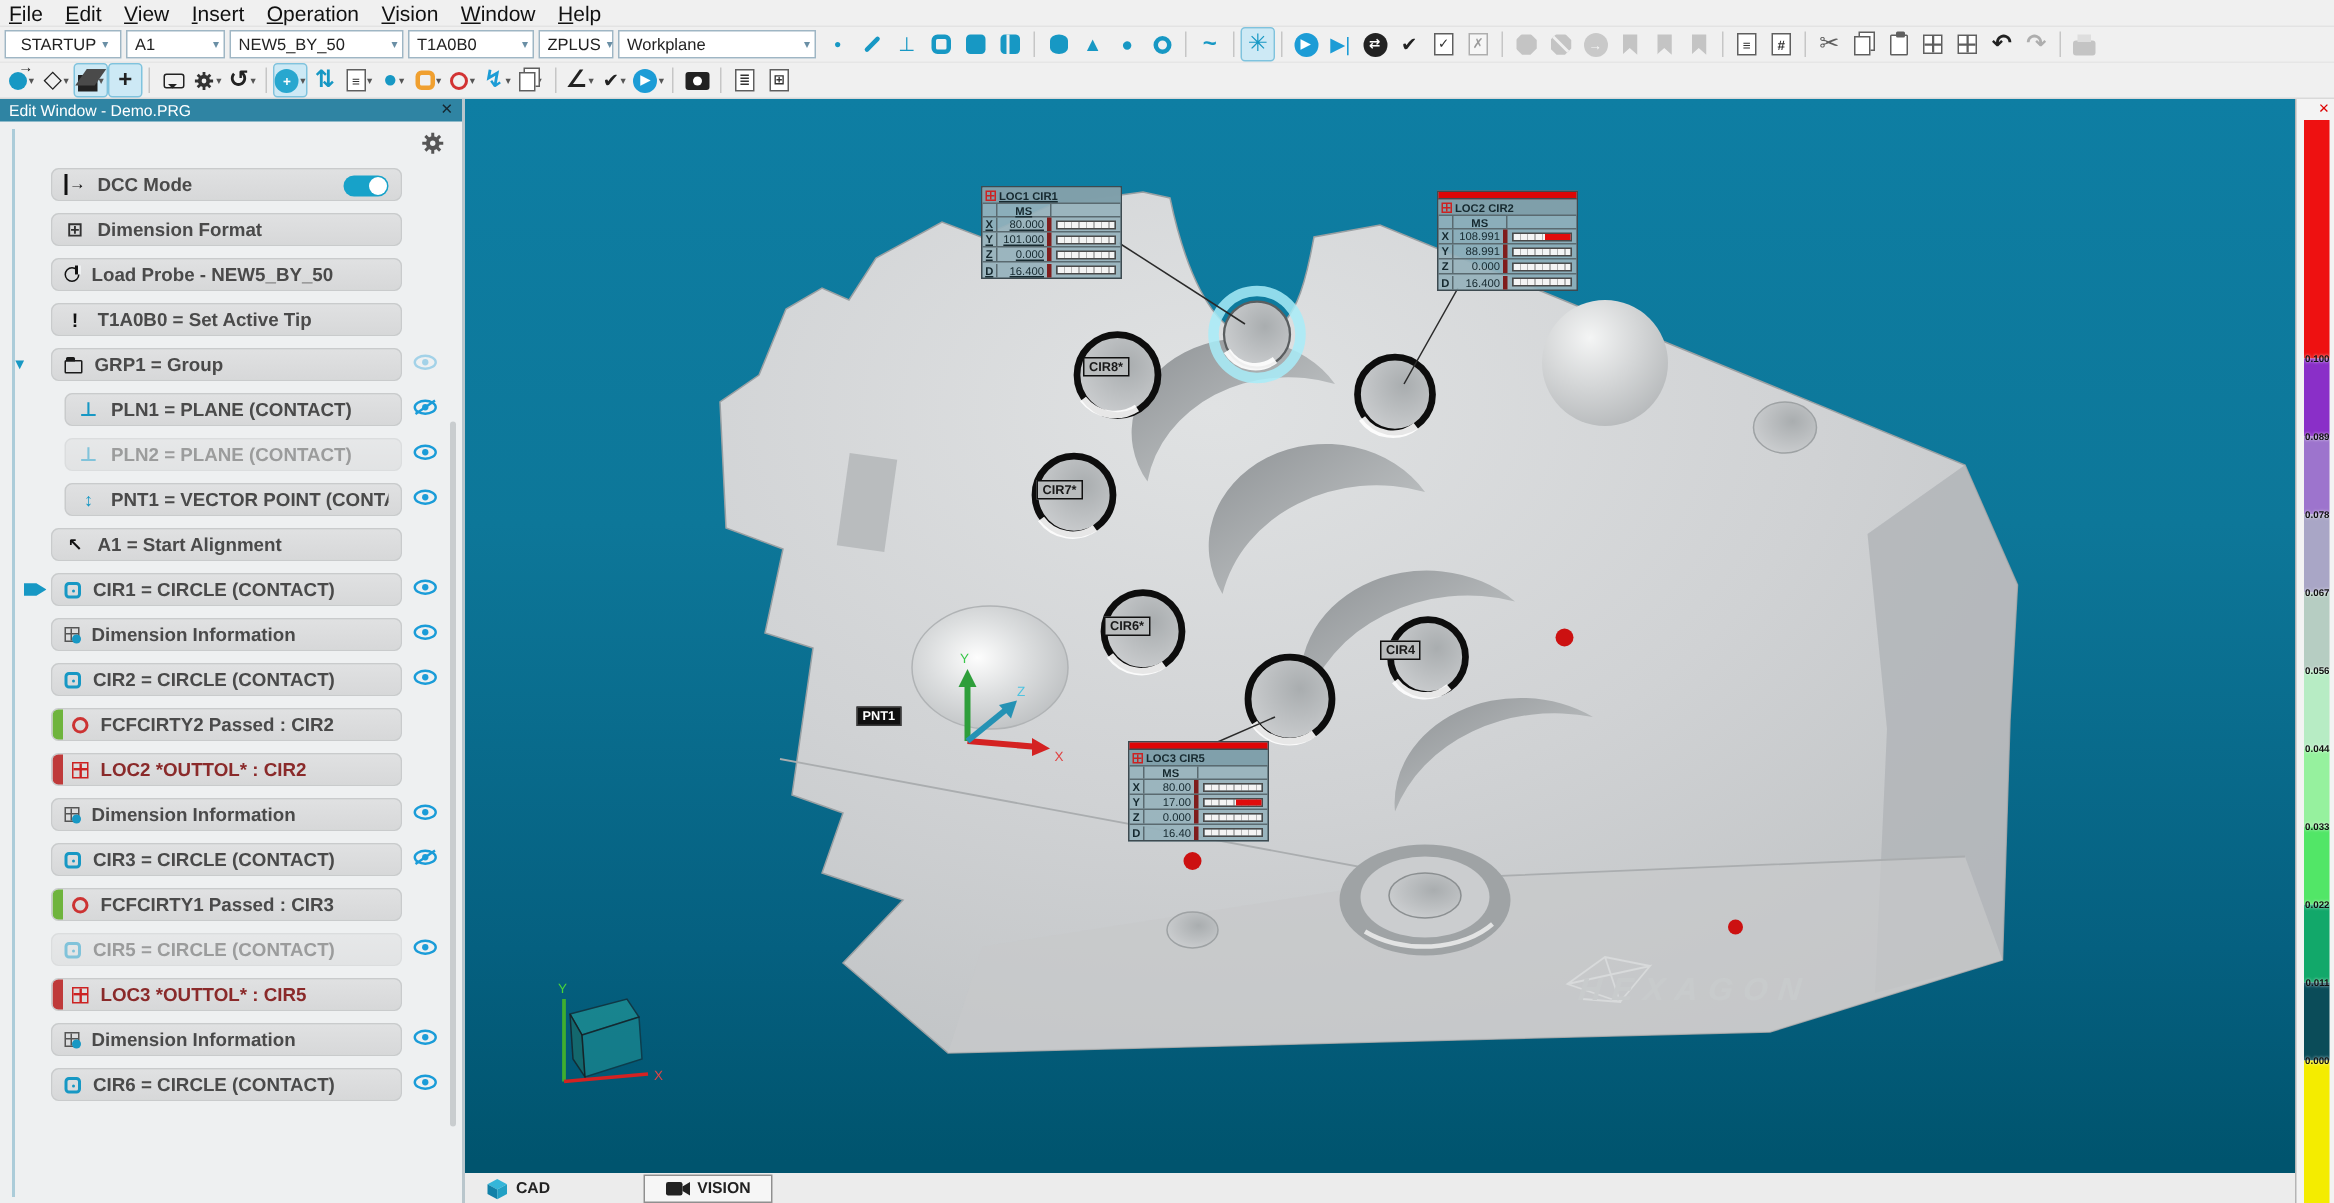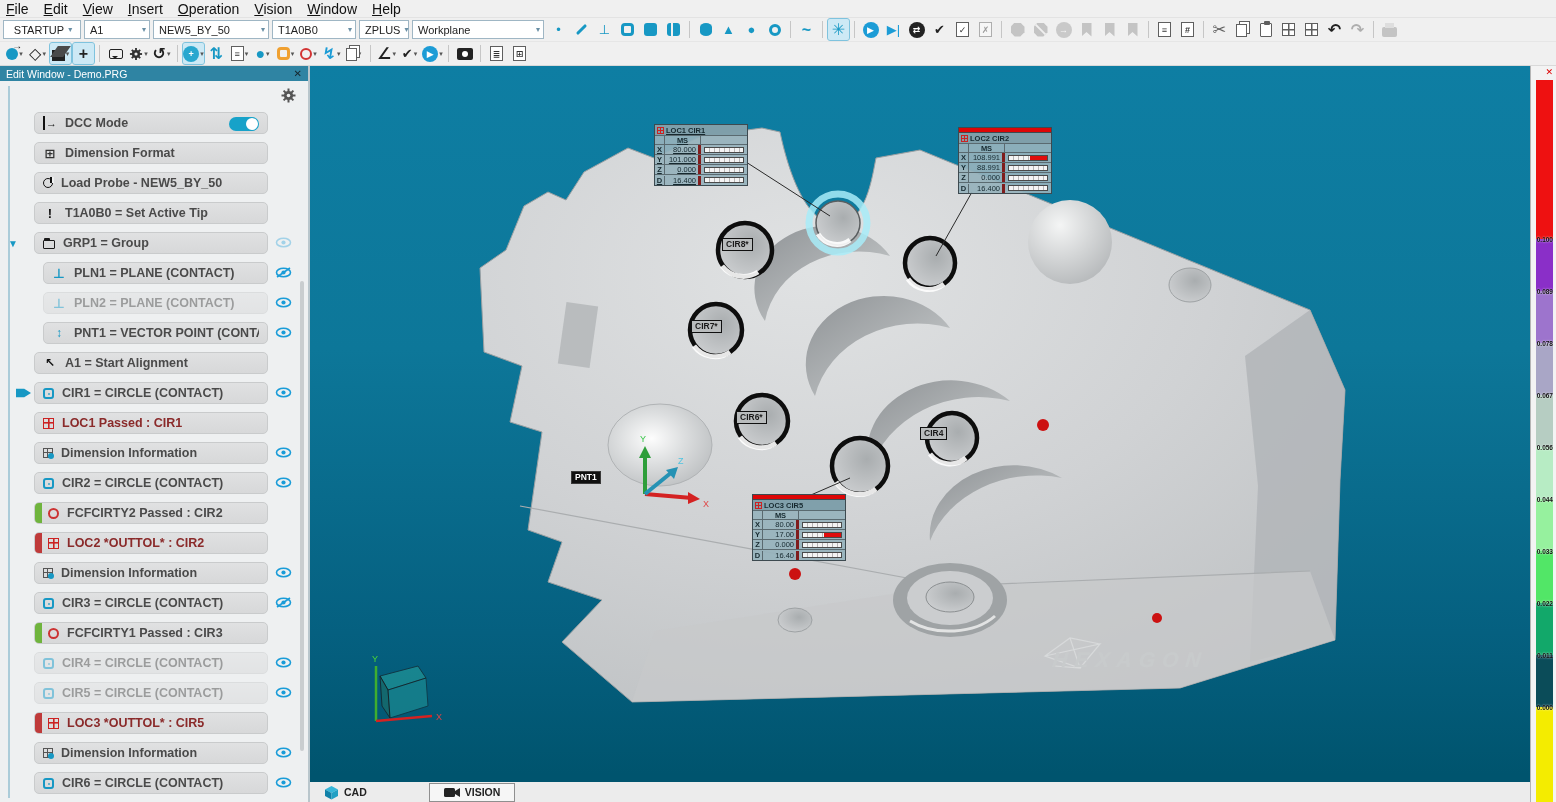--- a/index.html
+++ b/index.html
@@ -554,28 +554,20 @@
             <span class="mi mi-cir"></span>
             <span class="lbl">CIR1 = CIRCLE (CONTACT)</span>
           </div>
           <div class="tail">
             <span><svg width="17" height="11" viewBox="0 0 17 11" style="opacity:1">
                 <ellipse cx="8.5" cy="5.5" rx="7" ry="4.3" fill="none" stroke="#1a9cd8" stroke-width="1.6"></ellipse>
                 <circle cx="8.5" cy="5.5" r="2.1" fill="#1a9cd8"></circle>
               </svg></span>
           </div>
         </div>
-        <div class="row redtext">
-          <div class="lead"></div>
-          <div class="pill">
-            <span class="mi mi-loc"></span>
-            <span class="lbl">LOC1 Passed : CIR1</span>
-          </div>
-          <div class="tail"></div>
-        </div>
         <div class="row">
           <div class="lead"></div>
           <div class="pill">
             <span class="mi mi-diminfo"></span>
             <span class="lbl">Dimension Information</span>
           </div>
           <div class="tail">
             <span><svg width="17" height="11" viewBox="0 0 17 11" style="opacity:1">
                 <ellipse cx="8.5" cy="5.5" rx="7" ry="4.3" fill="none" stroke="#1a9cd8" stroke-width="1.6"></ellipse>
                 <circle cx="8.5" cy="5.5" r="2.1" fill="#1a9cd8"></circle>
@@ -638,33 +630,20 @@
               </svg></span>
           </div>
         </div>
         <div class="row">
           <div class="lead"></div>
           <div class="pill bar-green">
             <span class="mi mi-fcf"></span>
             <span class="lbl">FCFCIRTY1 Passed : CIR3</span>
           </div>
           <div class="tail"></div>
-        </div>
-        <div class="row faded">
-          <div class="lead"></div>
-          <div class="pill">
-            <span class="mi mi-cir"></span>
-            <span class="lbl">CIR4 = CIRCLE (CONTACT)</span>
-          </div>
-          <div class="tail">
-            <span><svg width="17" height="11" viewBox="0 0 17 11" style="opacity:1">
-                <ellipse cx="8.5" cy="5.5" rx="7" ry="4.3" fill="none" stroke="#1a9cd8" stroke-width="1.6"></ellipse>
-                <circle cx="8.5" cy="5.5" r="2.1" fill="#1a9cd8"></circle>
-              </svg></span>
-          </div>
         </div>
         <div class="row faded">
           <div class="lead"></div>
           <div class="pill">
             <span class="mi mi-cir"></span>
             <span class="lbl">CIR5 = CIRCLE (CONTACT)</span>
           </div>
           <div class="tail">
             <span><svg width="17" height="11" viewBox="0 0 17 11" style="opacity:1">
                 <ellipse cx="8.5" cy="5.5" rx="7" ry="4.3" fill="none" stroke="#1a9cd8" stroke-width="1.6"></ellipse>

